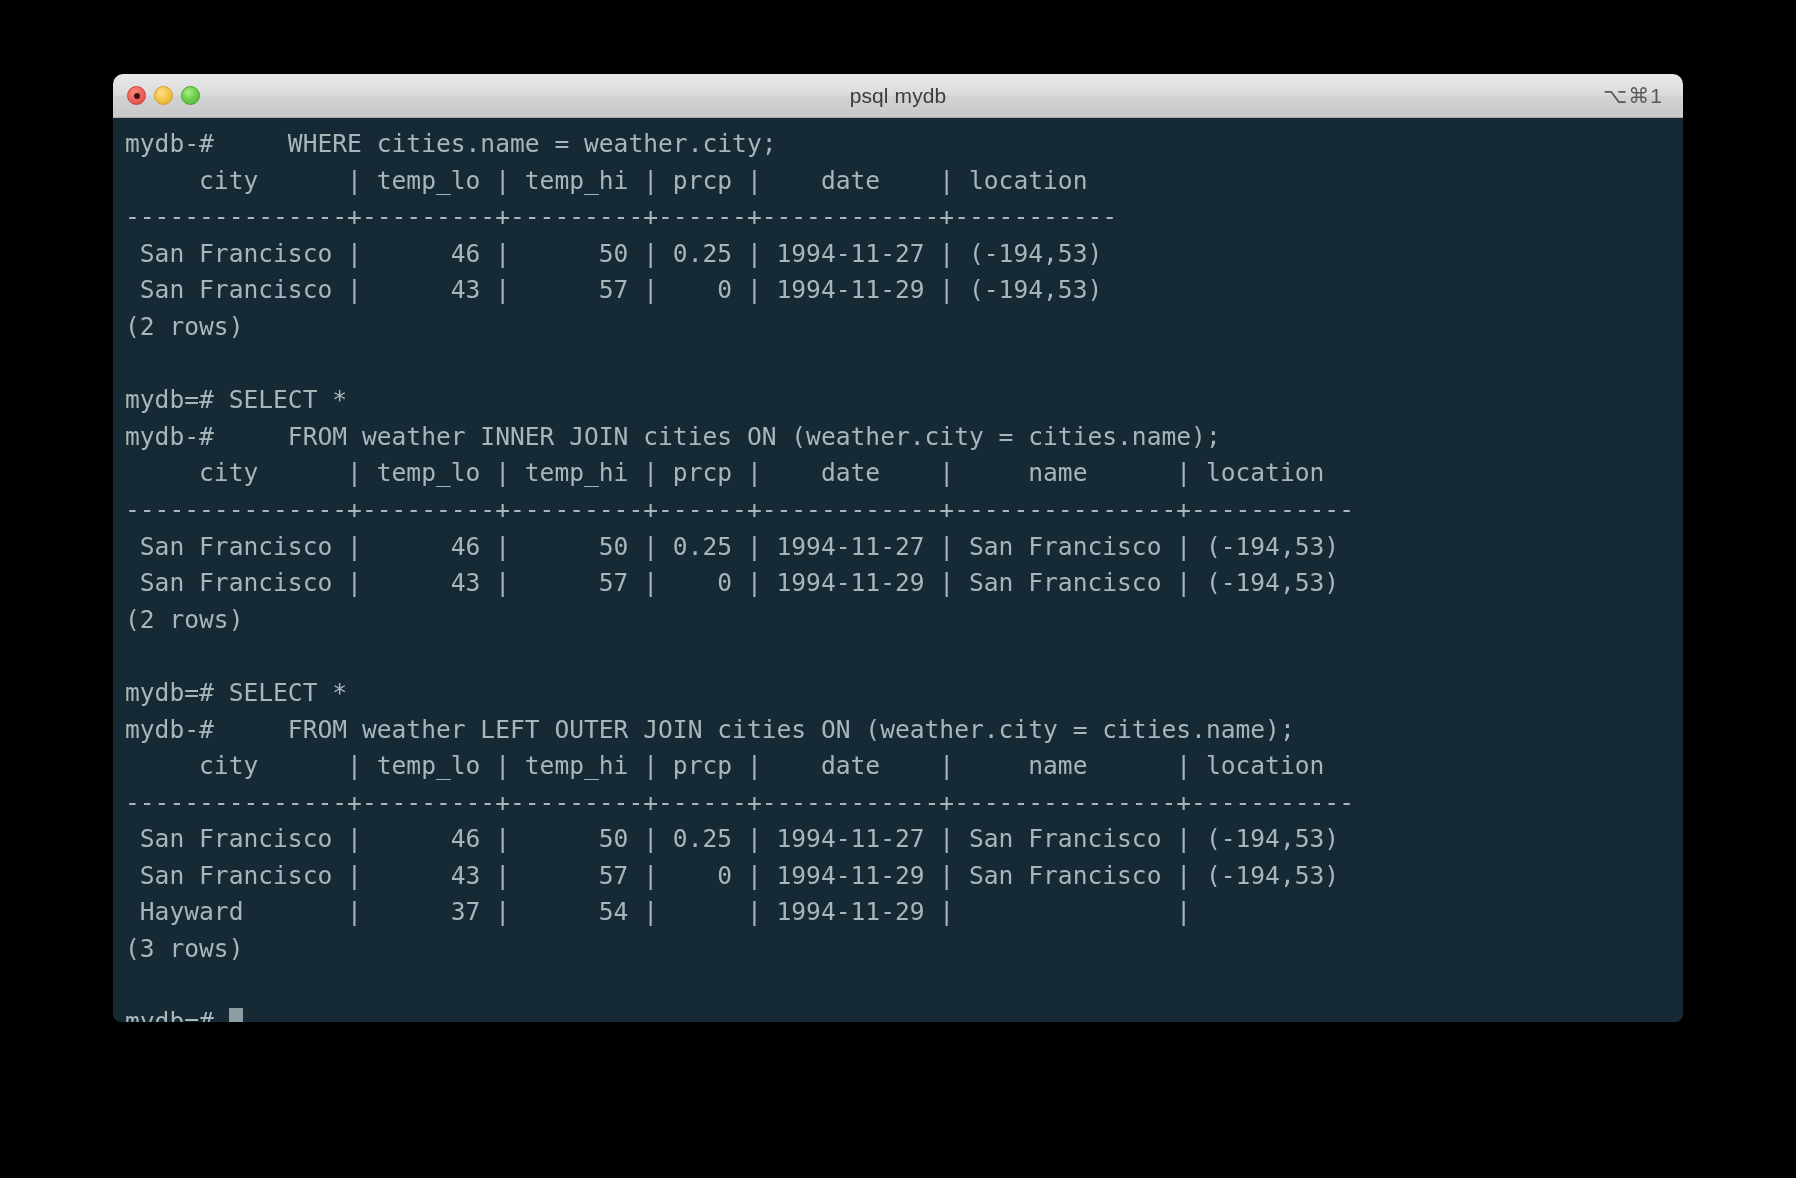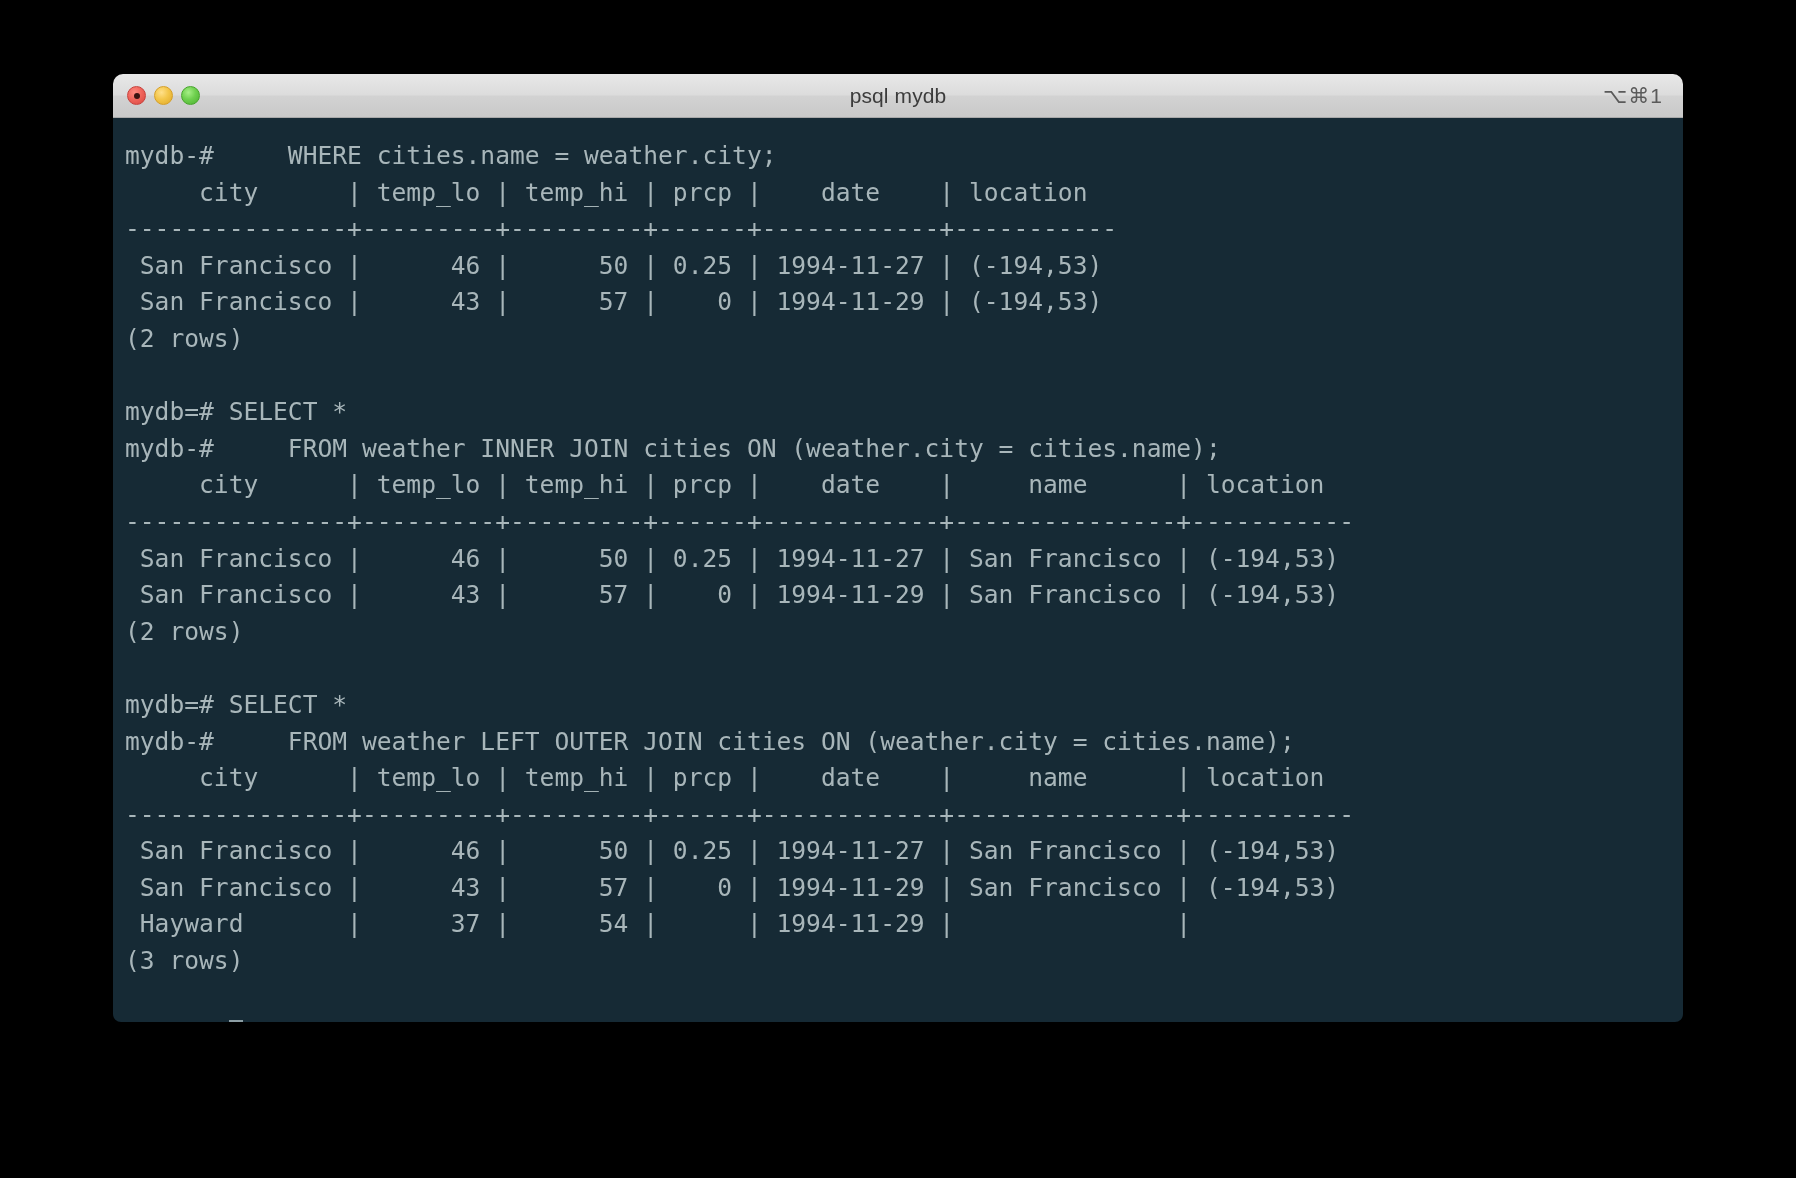--- a/index.html
+++ b/index.html
@@ -95,21 +95,21 @@
     font-family: "Liberation Sans", sans-serif;
     font-size: 21px;
     color: #5a5a5a;
     letter-spacing: 1px;
   }
 
   
   .term {
     background: #162a35;
     height: 904px;
-    padding: 20px 0 0 0;
+    padding: 8px 0 0 0;
     overflow: hidden;
   }
 
   .term-lines {
     font-family: "DejaVu Sans Mono", monospace;
     font-size: 24.6px;
     line-height: 36.6px;
     color: #a8b6ba;
     white-space: pre;
     padding-left: 12px;

